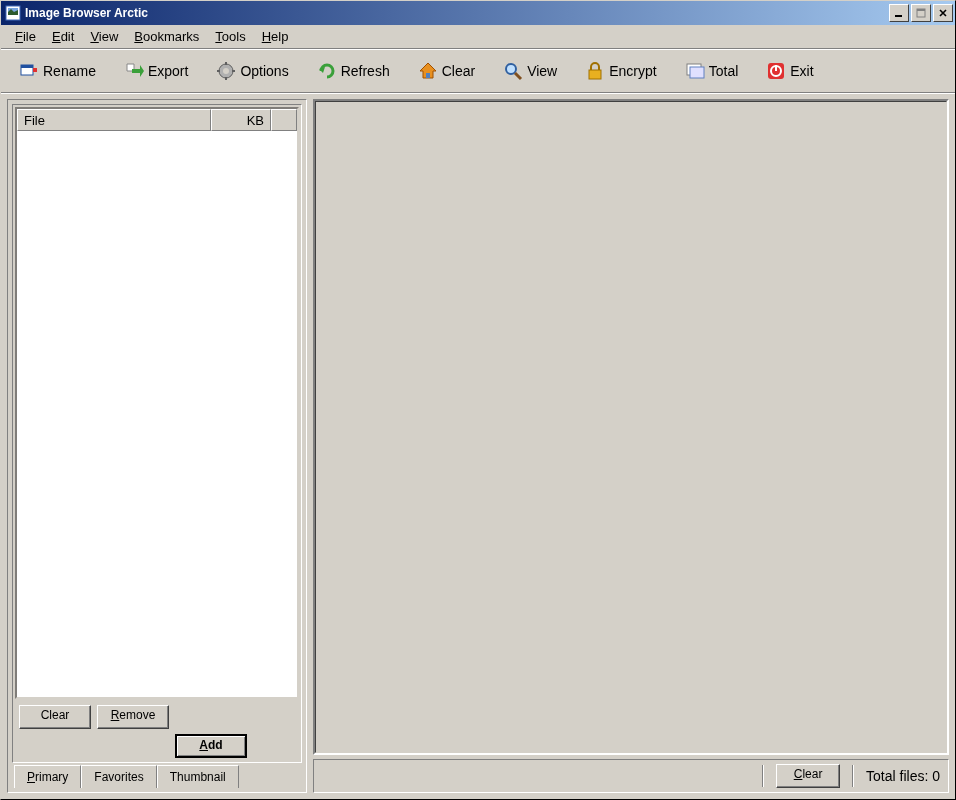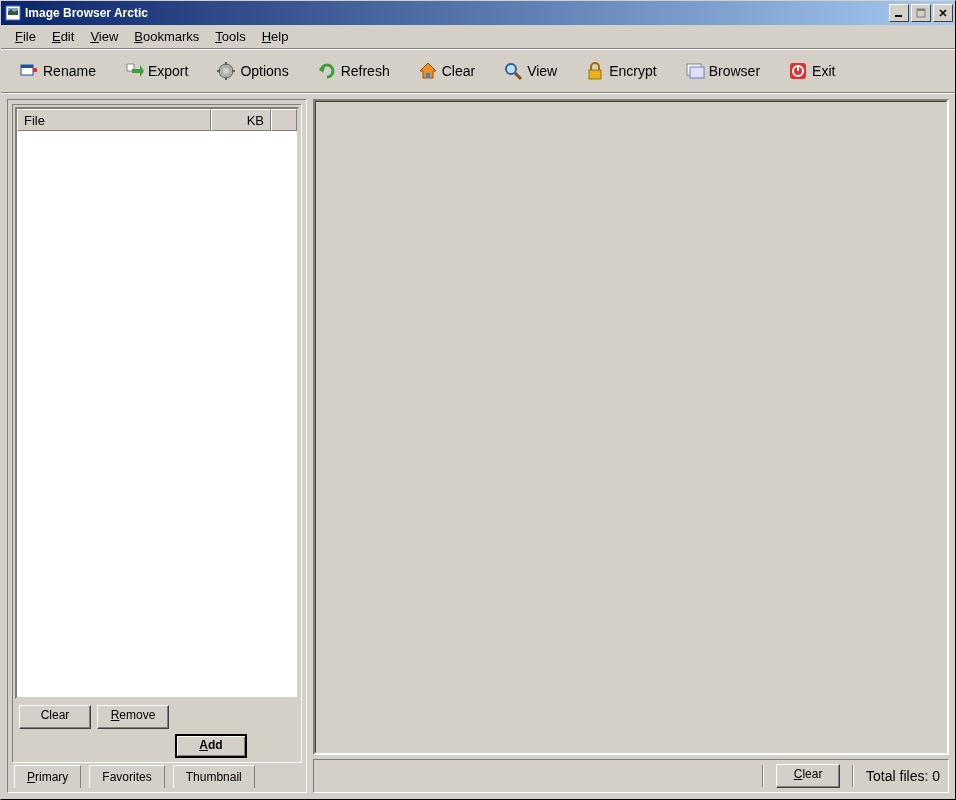--- a/index.html
+++ b/index.html
@@ -161,21 +161,21 @@
 }
 .btn .ul { text-decoration: underline; }
 .btn.default {
   border: 2px solid #000;
   box-shadow: inset 1px 1px 0 #fff, inset -1px -1px 0 #808080;
   margin-top: 29px;
 }
 .btn.default .lbl { font-weight: bold; }
 .tabs {
   display: flex;
-  gap: 8px;
+  gap: 0;
   margin-top: 2px;
   padding-left: 2px;
 }
 .tab {
   padding: 4px 12px;
   font-size: 12px;
   background: #d4d0c8;
   border: 1px solid #808080;
   border-top-color: #fff;
   border-left-color: #fff;
@@ -350,21 +350,21 @@
             <rect x="4" y="9" width="12" height="9" fill="#e8b020" stroke="#a07000"></rect>
             <path d="M6 9 L6 6 A4 4 0 0 1 14 6 L14 9" fill="none" stroke="#a07000" stroke-width="2"></path>
           </svg></span>
       <span>Encrypt</span>
     </div>
     <div class="tool-btn">
       <span class="tool-icon"><svg viewBox="0 0 20 20">
             <rect x="2" y="3" width="14" height="11" fill="#fff" stroke="#808080"></rect>
             <rect x="5" y="6" width="14" height="11" fill="#e0e0ff" stroke="#6080c0"></rect>
           </svg></span>
-      <span>Browser</span>
+      <span>Total</span>
     </div>
     <div class="tool-btn">
       <span class="tool-icon"><svg viewBox="0 0 20 20">
             <rect x="2" y="2" width="16" height="16" rx="3" fill="#e03030"></rect>
             <circle cx="10" cy="10" r="5" fill="none" stroke="#fff" stroke-width="2"></circle>
             <line x1="10" y1="4" x2="10" y2="10" stroke="#fff" stroke-width="2"></line>
           </svg></span>
       <span>Exit</span>
     </div>
   </div>

